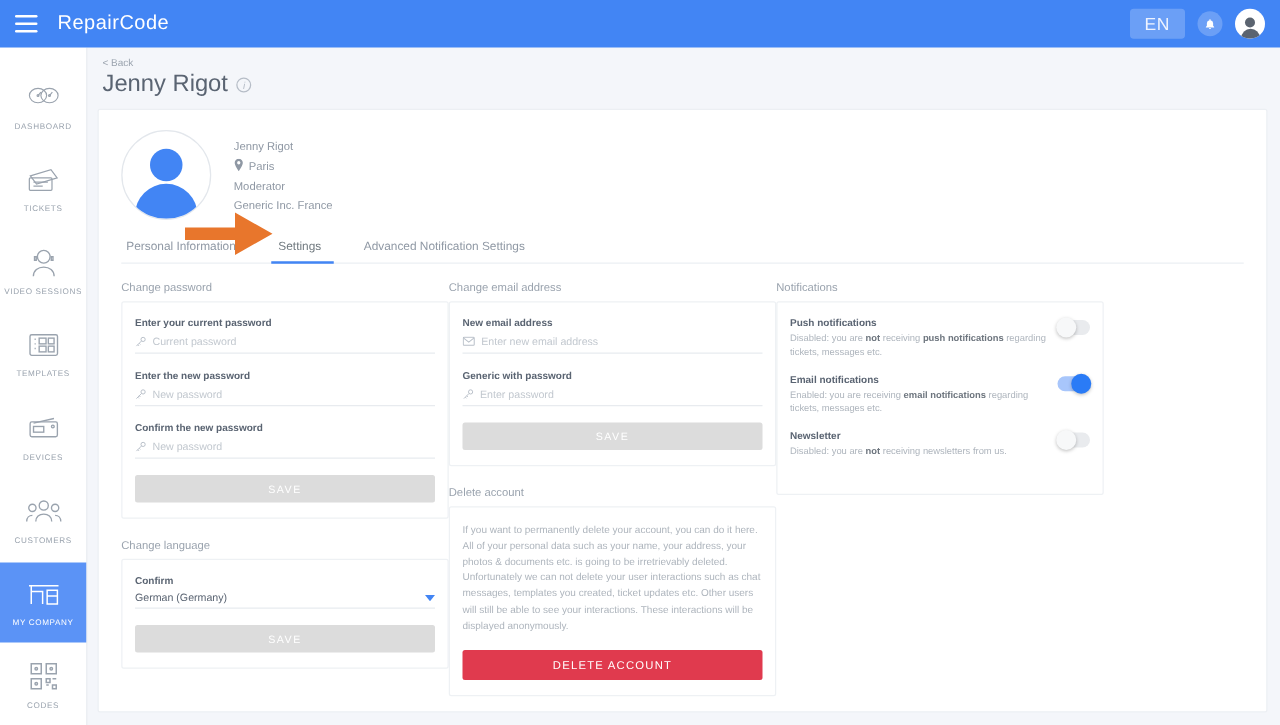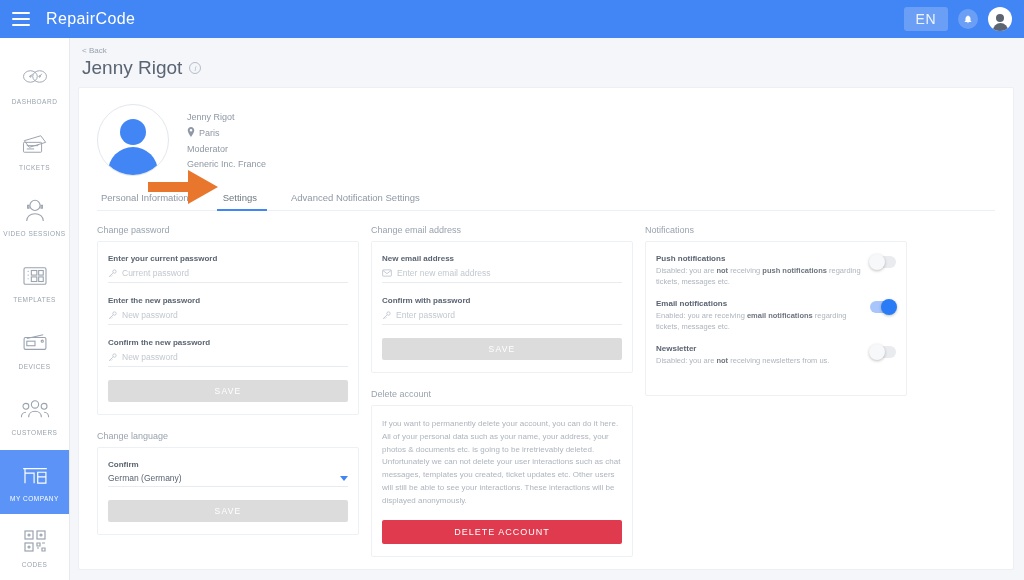--- a/index.html
+++ b/index.html
@@ -90,21 +90,21 @@
   .tabs { display: flex; gap: 34px; border-bottom: 1px solid #eceff3; padding: 0 4px; position: relative; }
   .tab { font-size: 9.5px; color: #8f98a4; padding-bottom: 7px; cursor: pointer; position: relative; }
   .tab.active { color: #6b7holder; }
   .tab.active { color: #70797f; }
   .tab.active::after {
     content: ""; position: absolute; left: -6px; right: -10px; bottom: -1px;
     height: 2px; background: #4285f4;
   }
 
   
-  .grid { display: flex; gap: 12px; margin-top: 14px; align-items: flex-start; }
+  .grid { display: flex; margin-top: 14px; align-items: flex-start; }
   .col { display: flex; flex-direction: column; gap: 16px; }
   .col-1 { width: 262px; flex: 0 0 262px; }
   .col-2 { width: 262px; flex: 0 0 262px; }
   .col-3 { width: 262px; flex: 0 0 262px; }
 
   .section-label { font-size: 9px; color: #9aa3ae; margin-bottom: 6px; }
   .panel { border: 1px solid #eef1f4; border-radius: 2px; background: #fff; padding: 12px 10px; }
 
   .field { margin-bottom: 13px; }
   .field-label { font-size: 8px; color: #5a6472; font-weight: bold; margin-bottom: 4px; }
@@ -407,21 +407,21 @@
                     <span class="f-ico">
                       <svg width="10" height="8" viewBox="0 0 16 12" fill="none" stroke="currentColor" stroke-width="1.3">
                           <rect x="1" y="1" width="14" height="10" rx="1"></rect>
                           <path d="M1.5 2l6.5 5 6.5-5"></path>
                         </svg>
                     </span>
                     <input type="text" placeholder="Enter new email address" style="">
                   </div>
                 </div>
                 <div class="field">
-                  <div class="field-label">Confirm with password</div>
+                  <div class="field-label">Generic with password</div>
                   <div class="input-line">
                     <span class="f-ico">
                       <svg width="9" height="9" viewBox="0 0 16 16" fill="none" stroke="currentColor" stroke-width="1.4">
                           <circle cx="11.5" cy="4.5" r="3"></circle>
                           <path d="M9.3 6.7L2 14M4 12l1.6 1.6M6 10l1.6 1.6"></path>
                         </svg>
                     </span>
                     <input type="password" placeholder="Enter password" style="">
                   </div>
                 </div>

